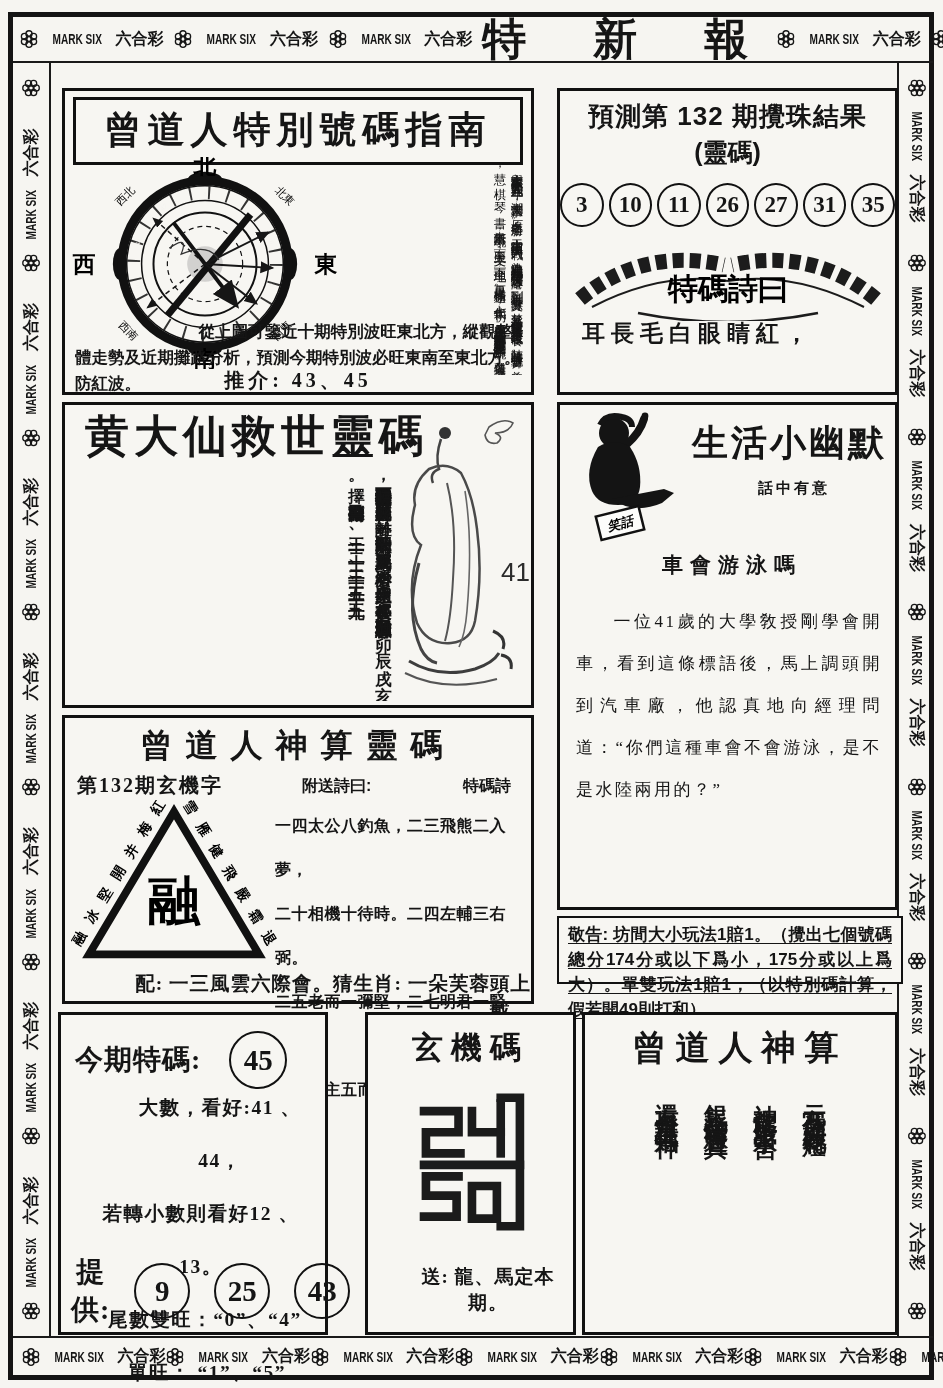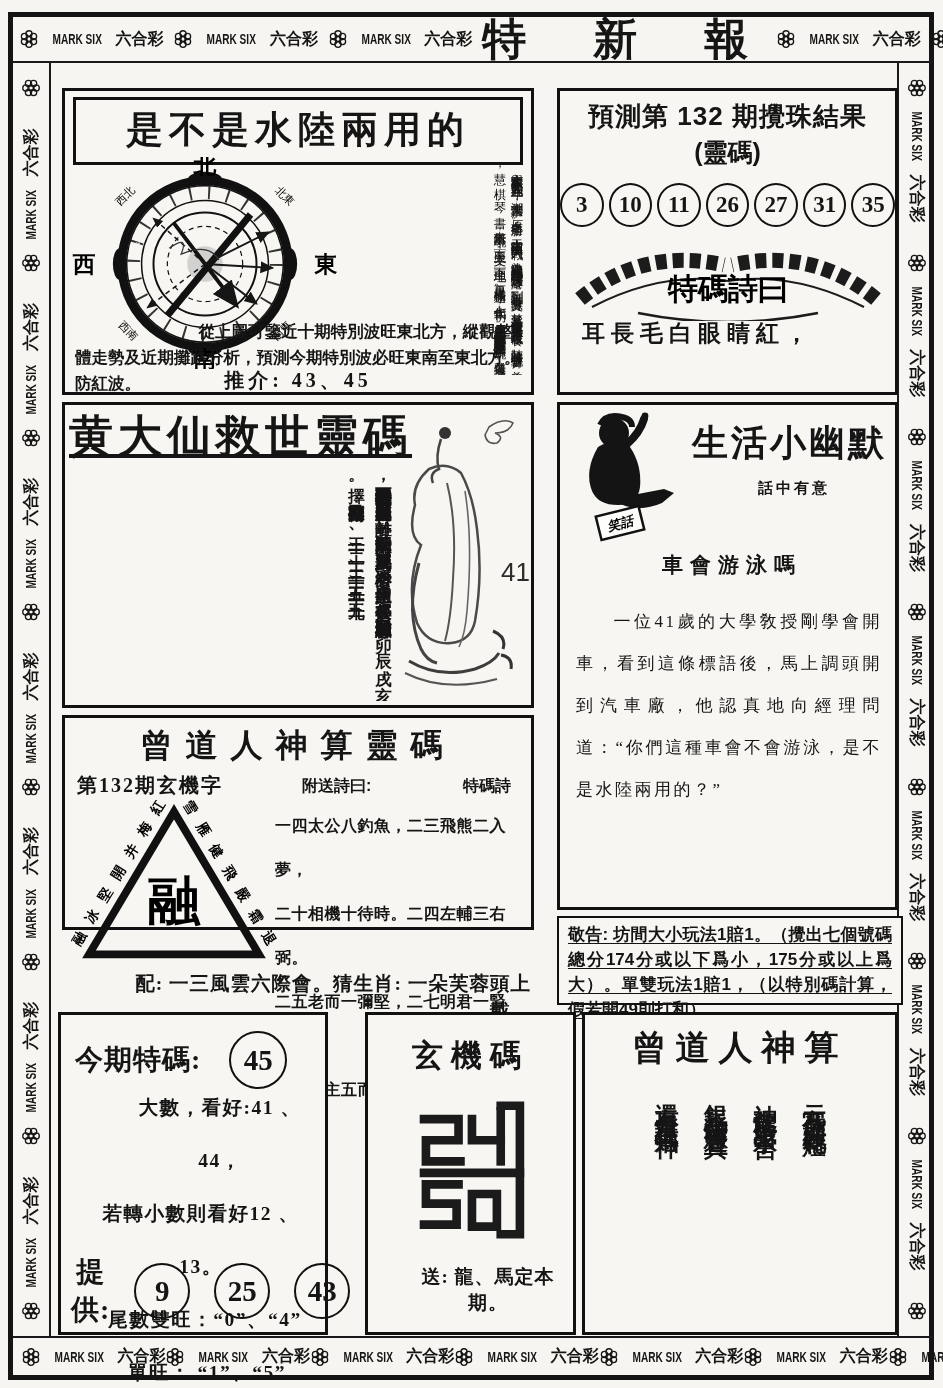--- a/index.html
+++ b/index.html
@@ -32,21 +32,21 @@
             font:900 37px "Liberation Sans","DejaVu Sans",sans-serif;letter-spacing:6px;}
   .bioA{position:absolute;top:72px;right:6px;width:194px;height:212px;font-size:12.5px;line-height:1.36;letter-spacing:1px;overflow:hidden;}
   .analysisA{position:absolute;top:228px;left:10px;right:10px;font:700 16.5px "Liberation Serif","DejaVu Serif",serif;line-height:1.58;text-indent:7.5em;}
   .recA{position:absolute;top:276px;left:0;right:0;text-align:center;font:900 20px "Liberation Serif","DejaVu Serif",serif;letter-spacing:4px;}
   
   .predT{margin-top:8px;text-align:center;font:900 26px "Liberation Sans","DejaVu Sans",sans-serif;letter-spacing:1px;}
   .predS{text-align:center;font:900 25px "Liberation Sans","DejaVu Sans",sans-serif;margin-top:2px;}
   .numrow{display:flex;justify-content:center;gap:5px;margin-top:14px;}
   .poemB{position:absolute;top:224px;left:22px;font-size:23px;letter-spacing:6px;line-height:37px;font-weight:600;}
   
-  .wtsT{position:absolute;left:4px;top:2px;font:800 44px "Liberation Serif","DejaVu Serif",serif;letter-spacing:5px;text-decoration:underline;}
+  .wtsT{position:absolute;left:20px;top:2px;font:800 44px "Liberation Serif","DejaVu Serif",serif;letter-spacing:5px;}
   .bioC{position:absolute;left:6px;top:70px;width:326px;height:226px;font-size:16.5px;font-weight:600;line-height:1.64;overflow:hidden;}
   
   .humT{position:absolute;left:132px;top:14px;font:800 36px "Liberation Serif","DejaVu Serif",serif;letter-spacing:3px;}
   .humS{position:absolute;left:198px;top:74px;font:900 15px "Liberation Sans","DejaVu Sans",sans-serif;letter-spacing:3px;}
   .humStory{position:absolute;left:0;right:0;top:146px;text-align:center;font:800 21px "Liberation Sans","DejaVu Sans",sans-serif;letter-spacing:7px;padding-left:9px;}
   .humBody{position:absolute;left:16px;right:13px;top:196px;}
   .humBody p{margin:0;font-size:17px;line-height:42px;letter-spacing:2.5px;text-indent:2.2em;text-align:justify;}
   
   .ssT{margin-top:6px;text-align:center;font:800 32px "Liberation Serif","DejaVu Serif",serif;letter-spacing:13px;}
   .ssIssue{position:absolute;left:12px;top:54px;font:700 20px "Liberation Serif","DejaVu Serif",serif;letter-spacing:2px;}
@@ -59,21 +59,21 @@
           text-decoration:underline;text-underline-offset:3px;}
   
   .gRow1{position:absolute;left:14px;top:16px;display:flex;align-items:center;gap:28px;}
   .gLabel{font:900 28px "Liberation Serif","DejaVu Serif",serif;letter-spacing:1px;}
   .gC45{width:54px;height:54px;font-size:29px;}
   .gLines{position:absolute;left:24px;right:8px;top:66px;font:600 19.5px "Liberation Serif","DejaVu Serif",serif;line-height:53px;letter-spacing:1.5px;}
   .gLines .i1{padding-left:38px;}.gLines .i3{padding-left:8px;}.gLines .i4{padding-left:12px;}
   .gProv{position:absolute;left:10px;right:6px;bottom:3px;display:flex;align-items:center;gap:24px;}
   .gProv .ncirc{width:52px;height:52px;font-size:29px;border-width:2.5px;}
   
-  .hT{margin-top:20px;text-align:center;font:800 31px "Liberation Serif","DejaVu Serif",serif;letter-spacing:8px;}
+  .hT{margin-top:12px;text-align:center;font:800 31px "Liberation Serif","DejaVu Serif",serif;letter-spacing:8px;}
   .hSvg{display:block;margin:14px auto 0;}
   .hGift{position:absolute;left:0;right:0;bottom:16px;text-align:center;font:700 19px "Liberation Serif","DejaVu Serif",serif;letter-spacing:1px;padding-left:35px;}
   
   .iT{margin-top:10px;text-align:center;font:800 34px "Liberation Serif","DejaVu Serif",serif;letter-spacing:9px;}
   .iCols{display:flex;justify-content:center;margin-top:14px;}
   .iCols .vtext{height:252px;font-size:24px;font-weight:600;line-height:2.05;letter-spacing:5px;}
 </style>
 </head>
 <body>
 
@@ -560,21 +560,21 @@
               <circle cx="7.1" cy="16.4" r="4"></circle>
               <circle cx="7.1" cy="9.7" r="4"></circle>
               <circle cx="13" cy="13" r="4"></circle>
             </g>
           </svg>
         </span>
       </div>
   </div>
 
   <div class="bx" style="left:62px;top:88px;width:472px;height:307px;">
-    <div class="titlebox">是不是水陸兩用的</div>
+    <div class="titlebox">曾道人特別號碼指南</div>
     <svg width="272" height="212" viewBox="0 0 272 214" style="position:absolute;left:4px;top:66px;">
       <defs>
         <marker id="ah" markerWidth="8" markerHeight="8" refX="6" refY="3" orient="auto">
           <path d="M0,0 L7,3 L0,6 Z" fill="#161616"></path>
         </marker>
       </defs>
       <ellipse cx="136" cy="22" rx="17" ry="7" fill="#111"></ellipse>
       <ellipse cx="136" cy="194" rx="17" ry="7" fill="#111"></ellipse>
       <ellipse cx="50" cy="108" rx="7" ry="16" fill="#111"></ellipse>
       <ellipse cx="222" cy="108" rx="7" ry="16" fill="#111"></ellipse>
@@ -676,21 +676,21 @@
       </g>
     </svg>
     <div class="humT">生活小幽默</div>
     <div class="humS">話中有意</div>
     <div class="humStory">車會游泳嗎</div>
     <div class="humBody">
       <p>一位41歲的大學敎授剛學會開車，看到這條標語後，馬上調頭開到汽車廠，他認真地向經理問道：“你們這種車會不會游泳，是不是水陸兩用的？”</p>
     </div>
   </div>
 
-  <div class="bx" style="left:62px;top:715px;width:472px;height:215px;">
+  <div class="bx" style="left:62px;top:715px;width:472px;height:289px;">
     <div class="ssT">曾道人神算靈碼</div>
     <div class="ssIssue">第132期玄機字</div>
     <div class="ssAttach">附送詩曰:</div>
     <div class="ssSpec">特碼詩</div>
     <svg id="triSvg" width="206" height="166" viewBox="0 0 210 170" style="position:absolute;left:6px;top:82px;">
       <polygon points="105,12 18,158 192,158" fill="none" stroke="#111" stroke-width="8"></polygon>
       <text x="105" y="122" text-anchor="middle" font-size="54" font-weight="700">融</text>
       <g id="triLeft">
           <text x="92" y="10" text-anchor="middle" font-size="14" font-weight="700" transform="rotate(-58 92 10)">紅</text>
           <text x="78.66666666666667" y="32.33333333333333" text-anchor="middle" font-size="14" font-weight="700" transform="rotate(-58 78.66666666666667 32.33333333333333)">梅</text>
@@ -712,21 +712,21 @@
     </svg>
     <div class="ssPoem">
       <div>一四太公八釣魚，二三飛熊二入夢，</div>
       <div>二十相機十待時。二四左輔三右弼。</div>
       <div>二五老而一彌堅，二七明君一賢相，</div>
       <div>三七擇主五而來。四一匡國六濟時。</div>
     </div>
     <div class="ssMatch">配: 一三風雲六際會。猜生肖: 一朵芙蓉頭上戴。</div>
   </div>
 
-  <div class="bx notice" style="left:557px;top:916px;width:346px;height:89px;border-width:2px;">敬告: 坊間大小玩法1賠1。（攪出七個號碼總分174分或以下爲小，175分或以上爲大）。單雙玩法1賠1，（以特別碼計算，假若開49則打和）。</div>
+  <div class="bx notice" style="left:557px;top:916px;width:346px;height:68px;border-width:2px;">敬告: 坊間大小玩法1賠1。（攪出七個號碼總分174分或以下爲小，175分或以上爲大）。單雙玩法1賠1，（以特別碼計算，假若開49則打和）。</div>
 
   <div class="bx" style="left:58px;top:1012px;width:270px;height:323px;text-align:center;">
     <div class="gRow1">
       <span class="gLabel">今期特碼:</span>
       <span class="ncirc gC45">45</span>
     </div>
     <div class="gLines">
       <div class="i1">大數，看好:41 、44，</div>
       <div class="i2">若轉小數則看好12 、13。</div>
       <div class="i3">尾數雙旺：“0”、“4”</div>

